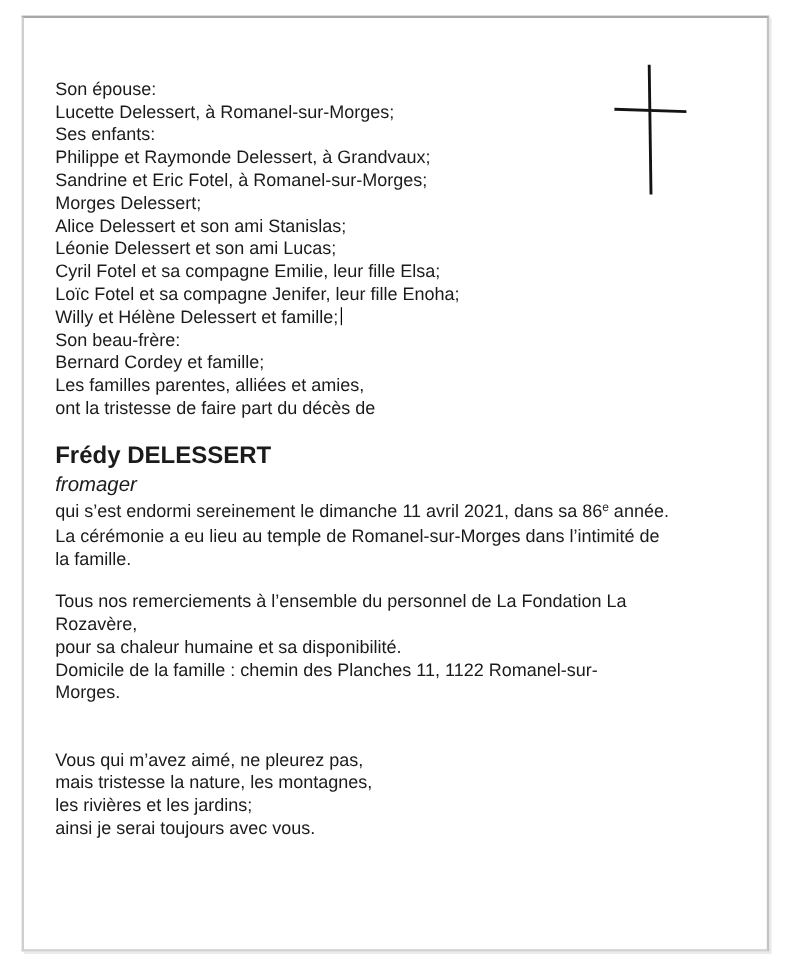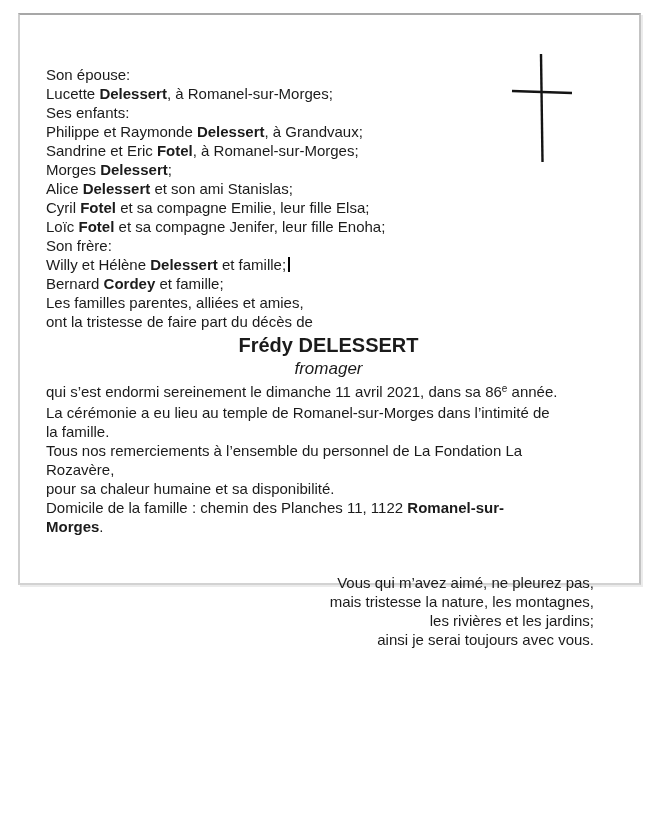--- a/index.html
+++ b/index.html
@@ -7,21 +7,21 @@
     width: 665px; height: 815px;
     background: #ffffff;
     font-family: "Liberation Sans", "DejaVu Sans", sans-serif;
     color: #1b1b1b;
     position: relative;
     overflow: hidden;
   }
   .frame {
     position: absolute;
     left: 18px; top: 13px;
-    width: 623px; height: 572px;
+    width: 623px; height: 780px;
     box-sizing: border-box;
     background: #ffffff;
     border: 2px solid;
     border-color: #a7a7a7 #c3c3c3 #d2d2d2 #cfcfcf;
     box-shadow: 2px 2px 0 #ebebeb;
   }
   .cross-svg {
     position: absolute;
     left: 486px; top: 35px;
     width: 72px; height: 118px;
@@ -29,35 +29,35 @@
   .content {
     position: absolute;
     left: 0; top: 0;
     width: 100%;
     box-sizing: border-box;
     padding: 50px 28px 0 26px;
     font-size: 15px;
     line-height: 19px;
   }
   .tline { white-space: nowrap; }
-  .seg-b { font-weight: bold; }
+  .seg-b { font-weight: normal; }
   .seg-sup { font-size: 10px; position: relative; top: -5px; }
   .caret {
     display: inline-block;
     width: 1.5px; height: 15px;
     background: #000;
     vertical-align: -2px;
     margin-left: 2px;
   }
-  .name-block { margin-top: 2px; text-align: center; }
+  .name-block { margin-top: 18px; text-align: left; }
   .deceased-name { font-size: 20px; font-weight: bold; line-height: 24px; }
   .profession { font-size: 17px; font-style: italic; line-height: 23px; }
   .notice { margin-top: 2px; }
-  .thanks { }
-  .poem { margin-top: 37px; text-align: right; padding-right: 17px; }
+  .thanks { margin-top: 16px; }
+  .poem { margin-top: 37px; padding-right: 17px; }
 </style>
 </head>
 <body>
 
 <div class="frame">
 
   <svg class="cross-svg" viewBox="0 0 72 118" fill="none" stroke-width="2.4" stroke-linecap="butt" stroke="#141414">
     <line x1="35" y1="4" x2="36.5" y2="112"></line>
     <line x1="6" y1="41" x2="66" y2="43"></line>
   </svg>
@@ -65,24 +65,25 @@
   <div class="content">
 
     <div class="section family">
         <div class="tline"><span>Son épouse:</span></div>
         <div class="tline"><span>Lucette </span><span class="seg-b">Delessert</span><span>, à Romanel-sur-Morges;</span></div>
         <div class="tline"><span>Ses enfants:</span></div>
         <div class="tline"><span>Philippe et Raymonde </span><span class="seg-b">Delessert</span><span>, à Grandvaux;</span></div>
         <div class="tline"><span>Sandrine et Eric </span><span class="seg-b">Fotel</span><span>, à Romanel-sur-Morges;</span></div>
         <div class="tline"><span>Morges </span><span class="seg-b">Delessert</span><span>;</span></div>
         <div class="tline"><span>Alice </span><span class="seg-b">Delessert</span><span> et son ami Stanislas;</span></div>
+        <div class="tline"><span>Léonie </span><span class="seg-b">Delessert</span><span> et son ami Lucas;</span></div>
         <div class="tline"><span>Cyril </span><span class="seg-b">Fotel</span><span> et sa compagne Emilie, leur fille Elsa;</span></div>
         <div class="tline"><span>Loïc </span><span class="seg-b">Fotel</span><span> et sa compagne Jenifer, leur fille Enoha;</span></div>
-        <div class="tline"><span>Son frère:</span></div>
         <div class="tline"><span>Willy et Hélène </span><span class="seg-b">Delessert</span><span> et famille;</span><span class="caret"></span></div>
+        <div class="tline"><span>Son beau-frère:</span></div>
         <div class="tline"><span>Bernard </span><span class="seg-b">Cordey</span><span> et famille;</span></div>
         <div class="tline"><span>Les familles parentes, alliées et amies,</span></div>
         <div class="tline"><span>ont la tristesse de faire part du décès de</span></div>
       </div>
 
     <div class="name-block">
       <div class="deceased-name">Frédy DELESSERT</div>
       <div class="profession">fromager</div>
     </div>
 

